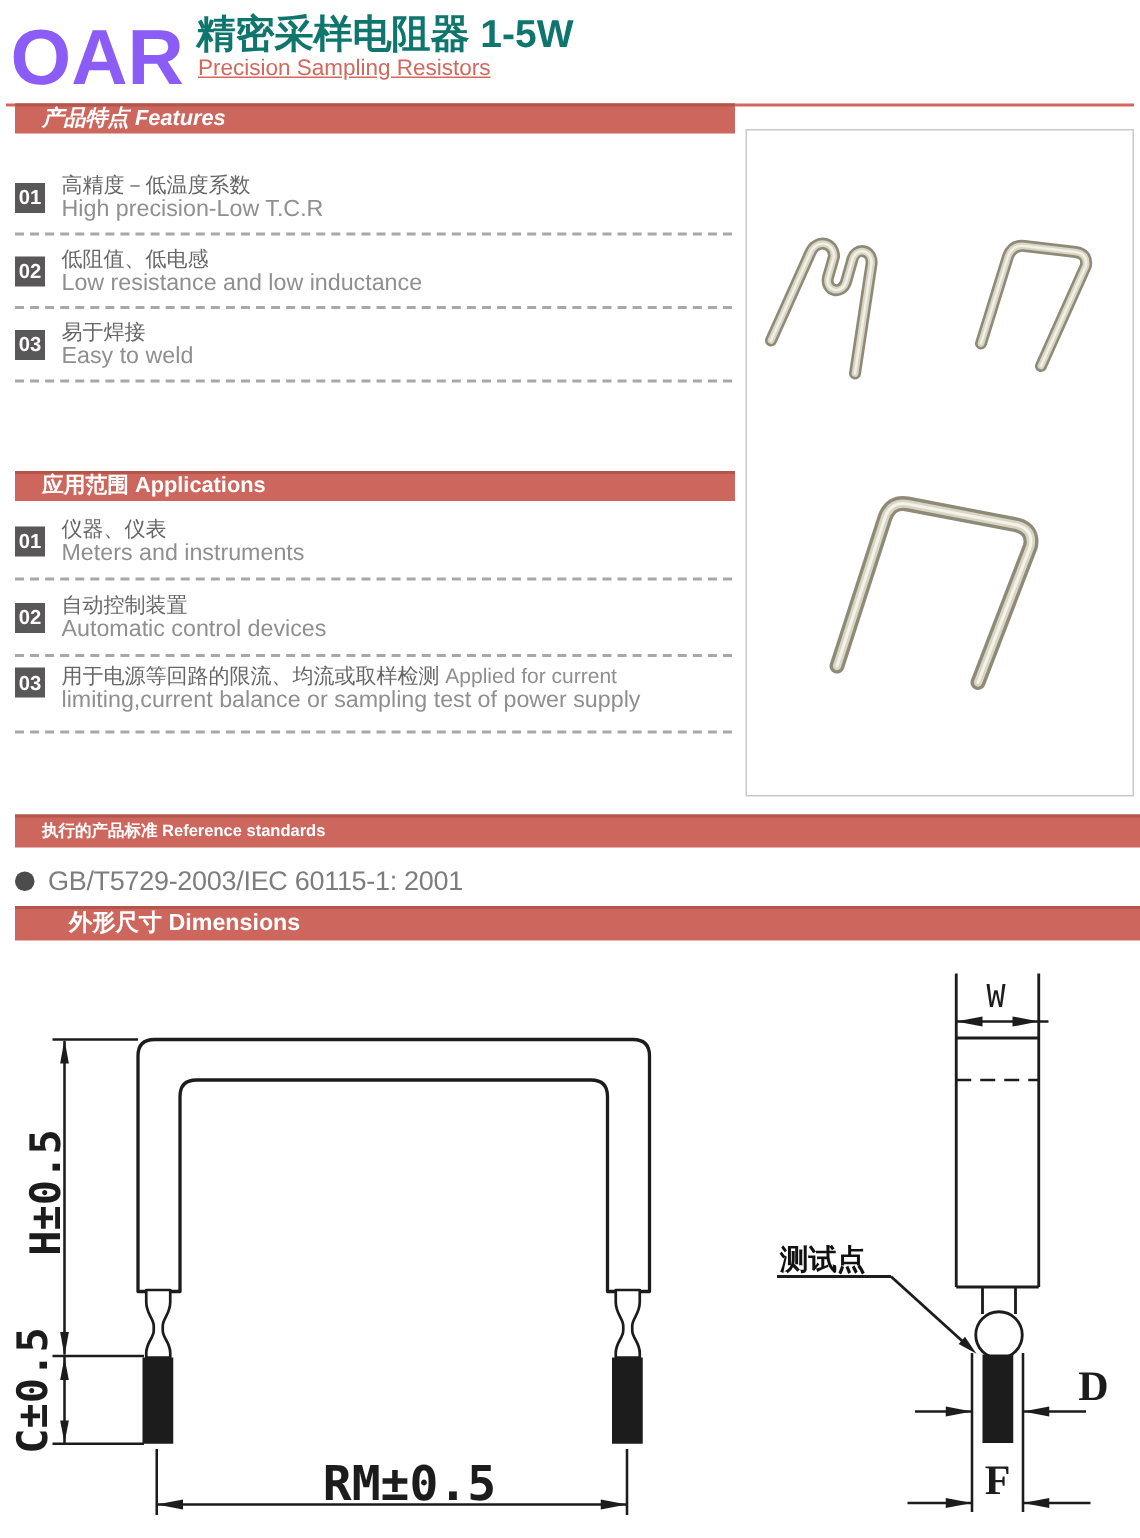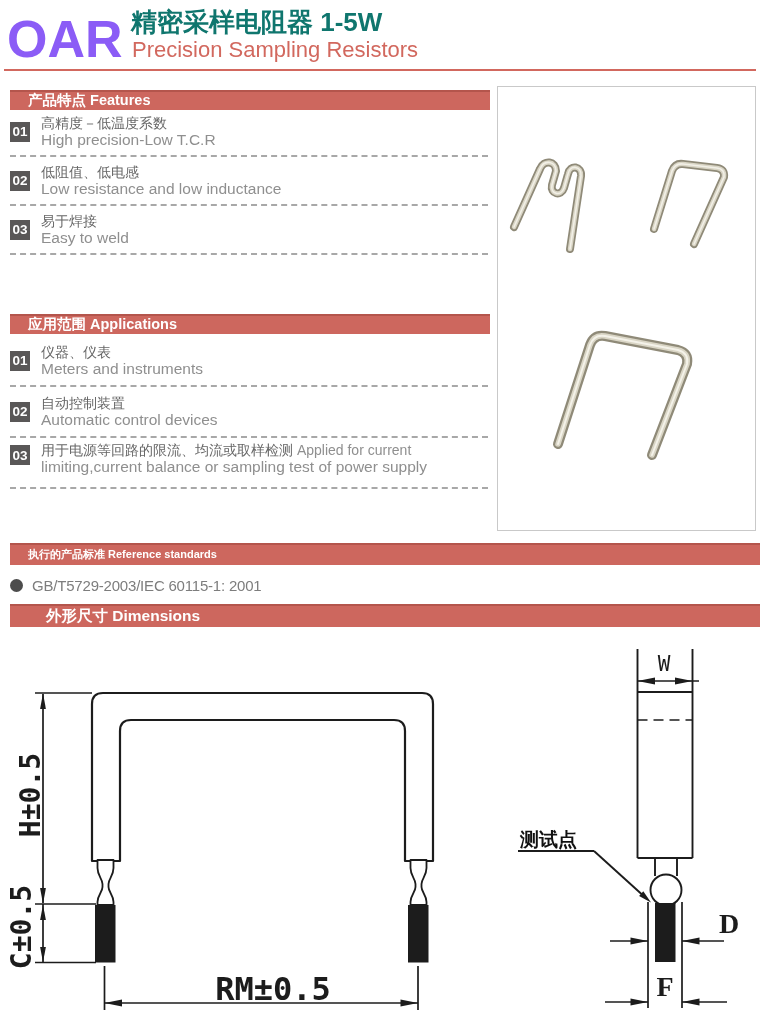--- a/index.html
+++ b/index.html
@@ -2,21 +2,21 @@
 <html><head>
 <meta charset="utf-8">
 <style>
   html,body{margin:0;padding:0;background:#fff;}
   #page{position:relative;width:760px;height:1025px;background:#fff;overflow:hidden;
         font-family:"Liberation Sans",sans-serif;}
   
   .brand{position:absolute;left:7px;top:13px;font-size:52px;font-weight:bold;line-height:1;
          color:#8b5cf6;letter-spacing:0;}
   .title-cn{position:absolute;left:131px;top:9px;font-size:26px;font-weight:bold;color:#0f766e;line-height:1.05;}
-  .title-en{position:absolute;left:132px;top:38px;font-size:22px;color:#d2685e;line-height:1.1;}
+  .title-en{position:absolute;left:132px;top:38px;font-size:15px;color:#d2685e;line-height:1.1;text-decoration:underline;}
   .header-rule{position:absolute;left:4px;top:69px;width:752px;height:2px;background:#d2685e;}
   
   .banner{position:absolute;left:10px;background:#cd675e;border-top:2px solid #b4554c;
           color:#fff;box-sizing:border-box;padding-left:18px;font-weight:bold;}
   .banner-sm{width:480px;height:20px;font-size:14.5px;line-height:17px;}
   .banner-lg{width:750px;height:23px;font-size:15.5px;line-height:20px;}
   
   .list{position:absolute;left:10px;width:478px;}
   .item{display:flex;align-items:center;gap:11px;border-bottom:2px dashed #a8a8a8;
         box-sizing:border-box;min-height:49px;padding:4px 0;}
@@ -27,21 +27,21 @@
        font-size:13.5px;font-weight:bold;display:flex;align-items:center;justify-content:center;}
   .cn{font-size:14px;color:#666;line-height:16px;}
   .en{font-size:15.5px;color:#8f8f8f;line-height:18px;}
   .en-inline{font-size:14px;color:#8f8f8f;}
   
   .photo{position:absolute;left:497px;top:86px;width:259px;height:445px;background:#fff;
          border:1px solid #c9c9c9;box-sizing:border-box;}
   
   .std-row{position:absolute;left:10px;top:577px;display:flex;align-items:center;gap:9px;}
   .bullet{width:13px;height:13px;border-radius:50%;background:#4c4c4c;}
-  .std-text{font-size:15px;color:#7d7d7d;letter-spacing:-0.2px;}
+  .std-text{font-size:18px;color:#7d7d7d;letter-spacing:-0.2px;}
   
   .dims-svg{position:absolute;left:0;top:640px;}
   .dl{stroke:#1c1c1c;stroke-width:1.7;fill:none;}
   .ol{stroke:#1c1c1c;stroke-width:2.2;fill:#fff;stroke-linejoin:round;}
   .ar{fill:#1c1c1c;stroke:none;}
   .dimtxt{font-family:"DejaVu Sans Mono","Liberation Mono",monospace;fill:#1c1c1c;}
   .seriftxt{font-family:"Liberation Serif",serif;font-weight:bold;fill:#1c1c1c;}
   .cjktxt{font-family:"Liberation Sans",sans-serif;font-weight:bold;fill:#111;}
 </style>
 </head>
@@ -49,21 +49,21 @@
 
 <div id="page">
 
   <div>
     <div class="brand">OAR</div>
     <div class="title-cn">精密采样电阻器 1-5W</div>
     <div class="title-en">Precision Sampling Resistors</div>
     <div class="header-rule"></div>
   </div>
 
-  <div class="banner banner-sm" style="top:90px;">产品特点 Features</div>
+  <div class="banner banner-sm" style="top:69px;font-style:italic;">产品特点 Features</div>
   <div class="list" style="top:108px;">
     <div class="item">
       <div class="num">01</div>
       <div>
         <div class="cn">高精度－低温度系数</div>
         <div class="en">High precision-Low T.C.R</div>
       </div>
     </div>
     <div class="item">
       <div class="num">02</div>

